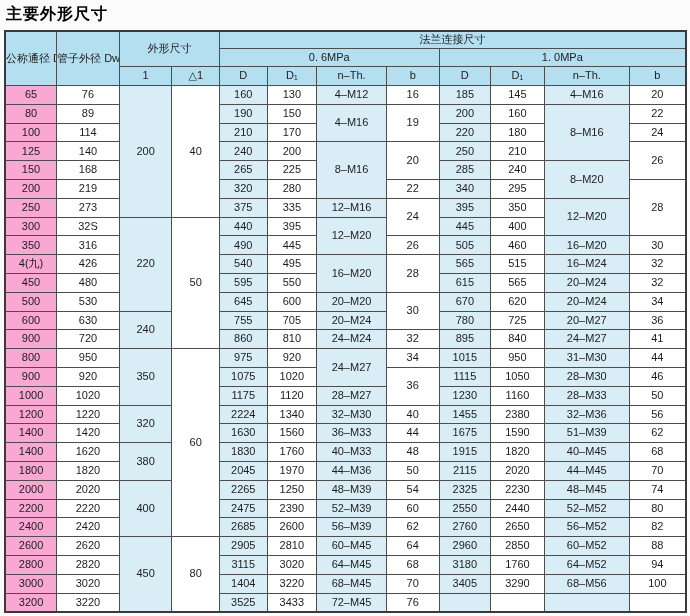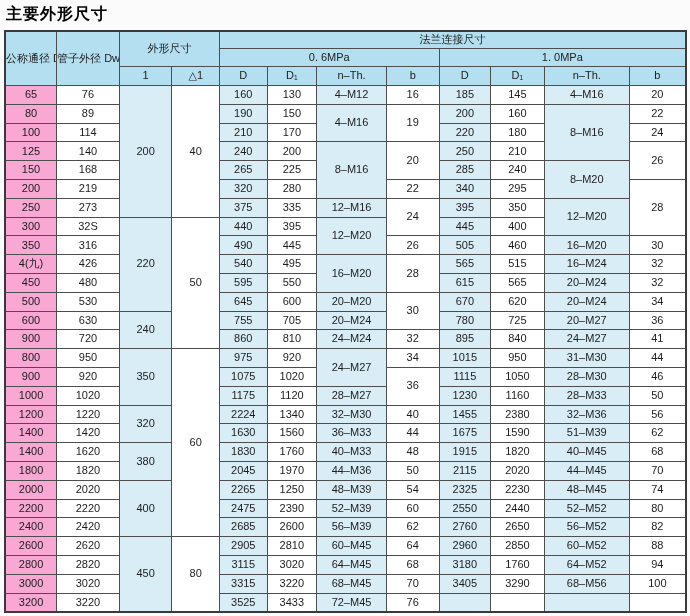--- a/index.html
+++ b/index.html
@@ -396,21 +396,21 @@
         <td class="c6">64–M45</td>
         <td class="c7">68</td>
         <td class="c8">3180</td>
         <td class="c9">1760</td>
         <td class="c10">64–M52</td>
         <td class="c11">94</td>
       </tr>
       <tr>
         <td class="c0">3000</td>
         <td class="c1">3020</td>
-        <td class="c4">3315</td>
+        <td class="c4">1404</td>
         <td class="c5">3220</td>
         <td class="c6">68–M45</td>
         <td class="c7">70</td>
         <td class="c8">3405</td>
         <td class="c9">3290</td>
         <td class="c10">68–M56</td>
         <td class="c11">100</td>
       </tr>
       <tr>
         <td class="c0">3200</td>

